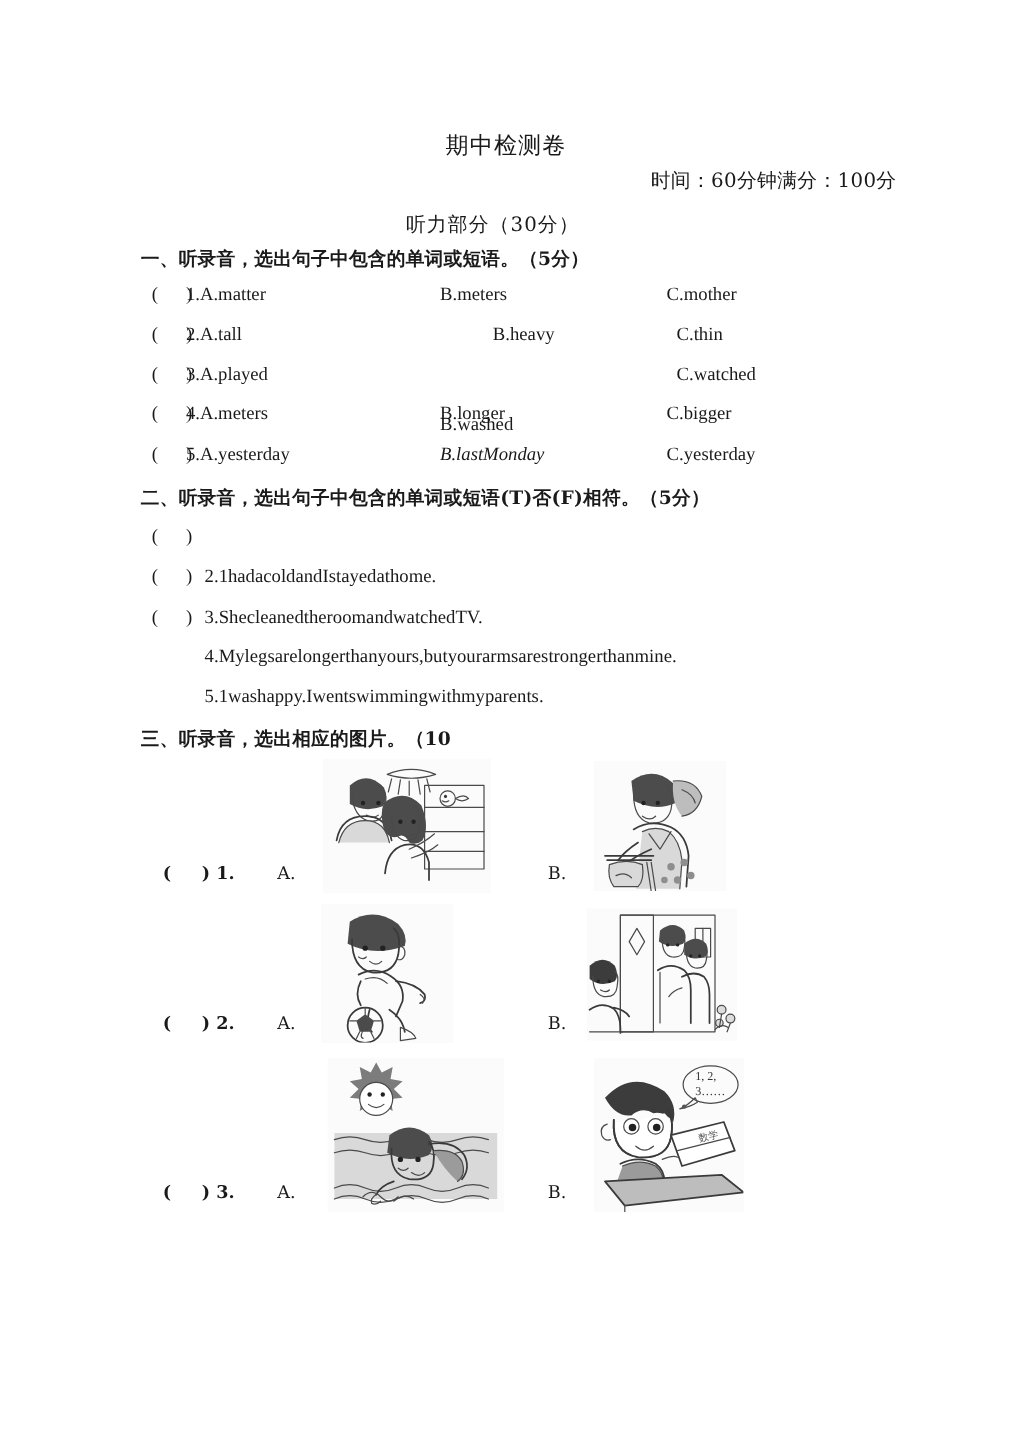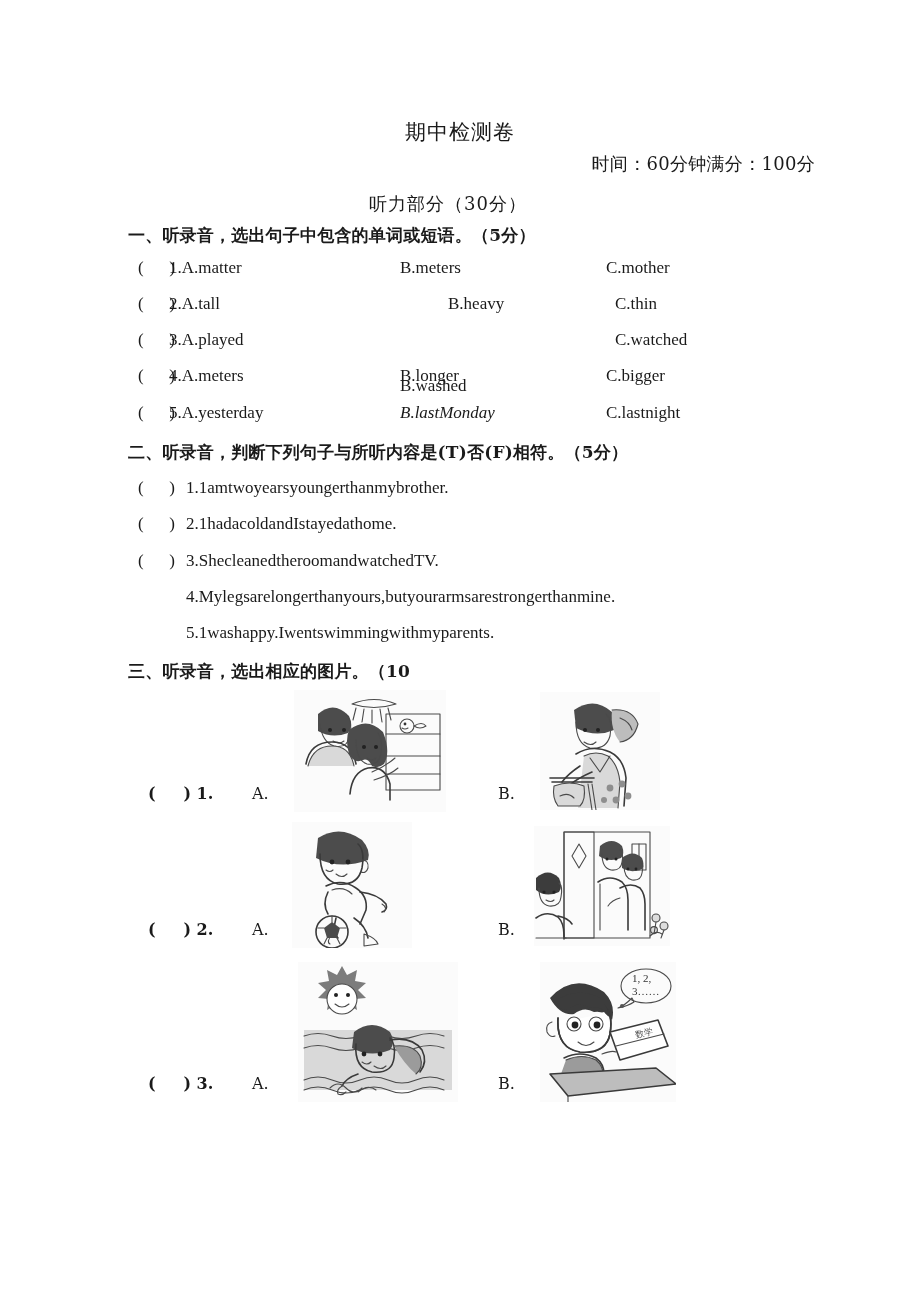--- a/index.html
+++ b/index.html
@@ -176,28 +176,27 @@
     <span class="paren">(      )</span>
     <span class="optA"><span>4.</span><span>A.meters</span></span>
     <span class="optB" style="left:400px;">B.longer</span>
     <span class="optC" style="left:606px;text-align:center;">C.bigger</span>
   </div>
 
   <div class="q-row" style="top:403px;">
     <span class="paren">(      )</span>
     <span class="optA"><span>5.</span><span>A.yesterday</span></span>
     <span class="optB" style="left:400px;font-style:italic;">B.lastMonday</span>
-    <span class="optC" style="left:606px;">C.lastnight</span>
-  </div>
-
-  <div class="sec-head" style="top:441px;">二、听录音，判断下列句子与所听内容是(T)否(F)相符。（5分）</div>
+    <span class="optC" style="left:606px;">C.yesterday</span>
+  </div>
+
+  <div class="sec-head" style="top:441px;">二、听录音，选出句子中包含的单词或短语(T)否(F)相符。（5分）</div>
 
   <div class="tf-row" style="top:478px;">
     <span class="paren">(      )</span>
-    <span class="sent">1.1amtwoyearsyoungerthanmybrother.</span>
   </div>
   <div class="tf-row" style="top:514px;">
     <span class="paren">(      )</span>
     <span class="sent">2.1hadacoldandIstayedathome.</span>
   </div>
   <div class="tf-row" style="top:551px;">
     <span class="paren">(      )</span>
     <span class="sent">3.ShecleanedtheroomandwatchedTV.</span>
   </div>
   <div class="tf-row noparen" style="top:587px;">

